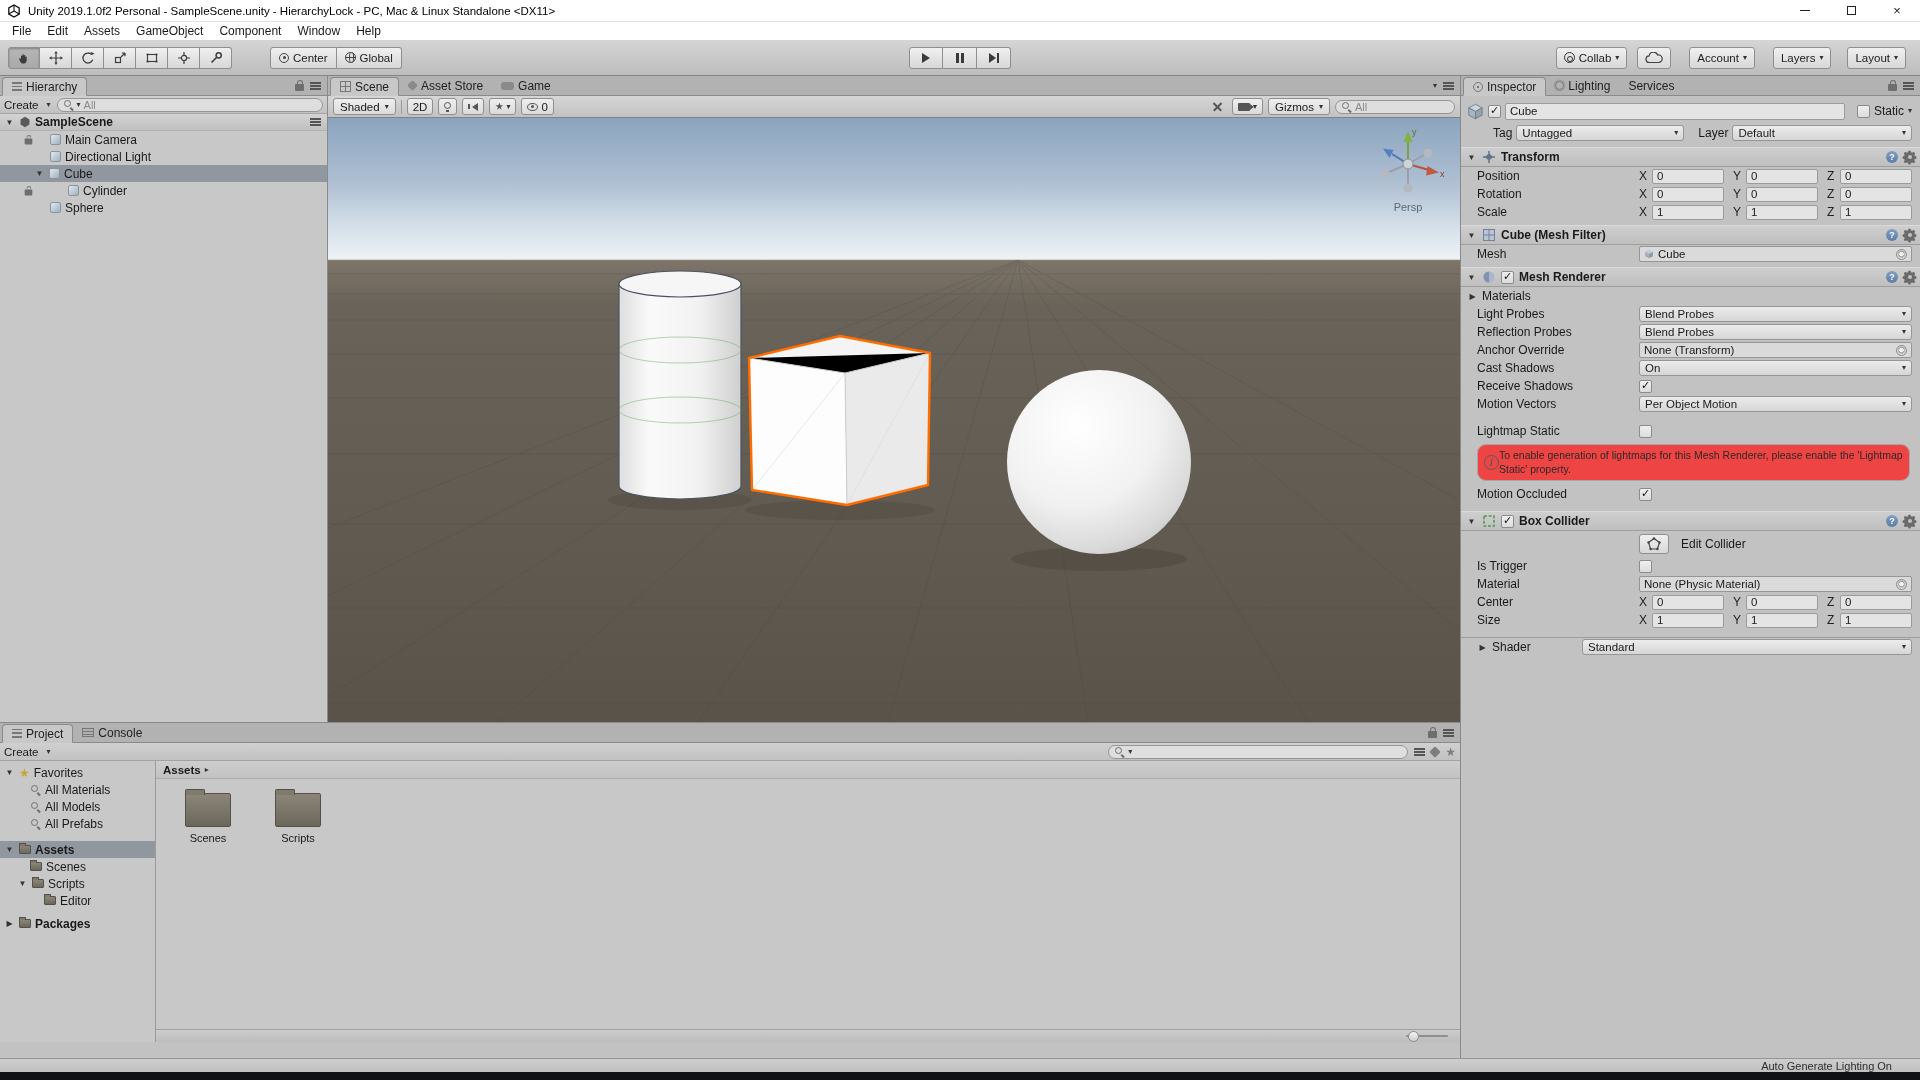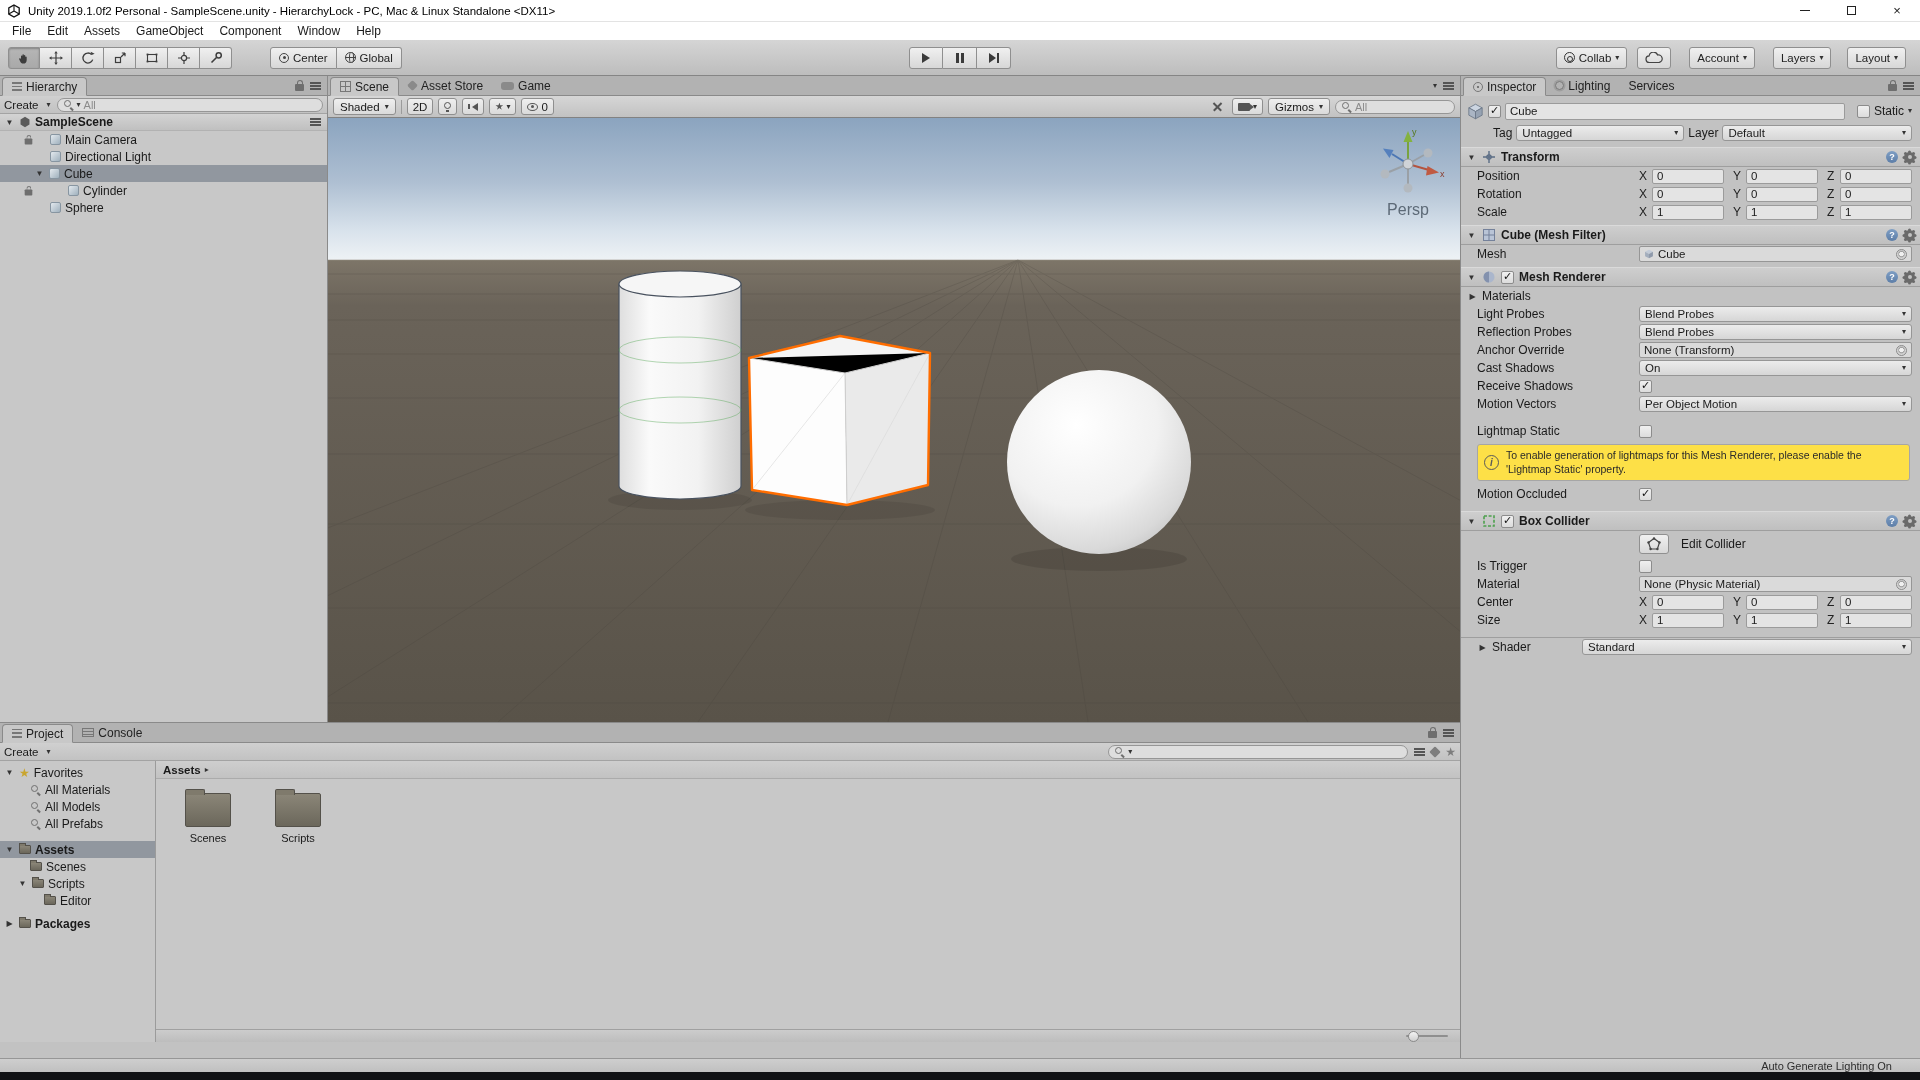--- a/index.html
+++ b/index.html
@@ -98,38 +98,38 @@
 .eye::after{content:"";position:absolute;left:2.8px;top:1.6px;width:3px;height:3px;border-radius:50%;background:#555}
 .xico{width:9px;height:9px;position:relative}
 .xico::before,.xico::after{content:"";position:absolute;left:-1px;top:4px;width:11px;height:1.5px;background:#555}
 .xico::before{transform:rotate(45deg)}
 .xico::after{transform:rotate(-45deg)}
 .cam{width:12px;height:8px;background:#555;border-radius:1px;position:relative}
 .cam::after{content:"";position:absolute;right:-4px;top:1px;border-left:4px solid #555;border-top:3px solid transparent;border-bottom:3px solid transparent}
 #viewport{flex:1;position:relative;overflow:hidden}
 #viewport svg.canvas{position:absolute;left:0;top:0;width:100%;height:100%}
 .gizmo{position:absolute;right:10px;top:4px;width:84px;height:98px;text-align:center}
-.persp{font-size:16px;color:#5d6a77;margin-top:-8px}
+.persp{font-size:11px;color:#5d6a77;margin-top:-8px}
 
 #inspector{left:1460px;top:76px;width:460px;height:982px;background:#c2c2c2;border-left:1px solid #8a8a8a;display:flex;flex-direction:column;overflow:hidden}
 .ibody{flex:1;padding-top:3px;overflow:hidden}
 .irow{display:flex;align-items:center;min-height:18px;padding:0 8px 0 16px;gap:4px;font-size:12px}
 .irow .lab{width:158px;flex-shrink:0}
 .dd{flex:1;height:16px;background:linear-gradient(#ececec,#d6d6d6);border:1px solid #969696;border-radius:3px;display:flex;align-items:center;padding:0 5px;font-size:11.5px;min-width:0}
 .dd .arrow{margin-left:auto}
 .dd span{white-space:nowrap;overflow:hidden}
 .objf{flex:1;height:16px;background:#dadada;border:1px solid #969696;border-radius:2px;display:flex;align-items:center;padding:0 4px;gap:4px;font-size:11.5px;min-width:0}
 .pick{margin-left:auto;width:11px;height:11px;border-radius:50%;background:radial-gradient(circle at 50% 45%,#f0f0f0 30%,#9e9e9e 38%,#d6d6d6 60%);border:1px solid #8b8b8b;flex-shrink:0}
 .nf{flex:1;height:15px;background:#e4e4e4;border:1px solid #9b9b9b;border-radius:2px;display:flex;align-items:center;padding:0 4px;font-size:11.5px;min-width:0}
 .ax{width:10px;flex-shrink:0;color:#222}
 .grp{display:flex;align-items:center;gap:3px;flex:1;min-width:0}
 .grp+.grp{margin-left:5px}
 .chead{height:20px;display:flex;align-items:center;gap:5px;padding:0 5px;background:linear-gradient(#cecece,#bfbfbf);border-top:1px solid #dadada;border-bottom:1px solid #9e9e9e;font-weight:bold;font-size:12px;margin-top:4px}
 .cicons{margin-left:auto;display:flex;gap:6px;align-items:center}
-.infobox{margin:4px 10px 4px 16px;background:#fde047;border:1px solid #a6a6a6;border-radius:3px;padding:4px 6px;display:flex;gap:7px;align-items:center}
+.infobox{margin:4px 10px 4px 16px;background:#ef4444;border:1px solid #a6a6a6;border-radius:9px;padding:4px 6px;display:flex;align-items:center}
 .infobox .itext{font-size:10.5px;line-height:1.3;color:#2a2a2a;font-weight:normal}
 .iico{width:15px;height:15px;border-radius:50%;border:1.5px solid #5a5a5a;color:#5a5a5a;font-size:10px;font-weight:bold;font-style:italic;display:flex;align-items:center;justify-content:center;flex-shrink:0}
 .iico::after{content:"i"}
 .matball{width:26px;height:26px;border-radius:50%;background:radial-gradient(circle at 35% 30%,#e9e9e9,#909090 55%,#4a4a4a);flex-shrink:0}
 .editcol-btn{width:30px;height:20px;background:linear-gradient(#f0f0f0,#d8d8d8);border:1px solid #909090;border-radius:3px;display:flex;align-items:center;justify-content:center;flex-shrink:0}
 
 #project{left:0;top:722px;width:1460px;height:320px;background:#c8c8c8;border-top:1px solid #8a8a8a;display:flex;flex-direction:column}
 .pbody{flex:1;display:flex;min-height:0}
 .ptree{width:156px;border-right:1px solid #9b9b9b;padding-top:3px;flex-shrink:0}
 .pmain{flex:1;display:flex;flex-direction:column;min-width:0}
@@ -526,21 +526,21 @@
         <span>Static</span>
         <span class="arrow">▾</span>
       </div>
 
       <div class="irow" style="height:20px;padding-left:32px">
         <span>Tag</span>
         <div class="dd" style="max-width:168px">
             <span>Untagged</span>
             <span class="arrow">▾</span>
           </div>
-        <span style="">Layer</span>
+        <span style="margin-left:10px">Layer</span>
         <div class="dd">
             <span>Default</span>
             <span class="arrow">▾</span>
           </div>
       </div>
 
       <div class="chead">
         <span class="fold">▼</span>
         <svg width="14" height="14" viewBox="0 0 14 14">
             <path d="M7 1V13M1 7H13" stroke="#5b6d85" stroke-width="1.4"></path>

